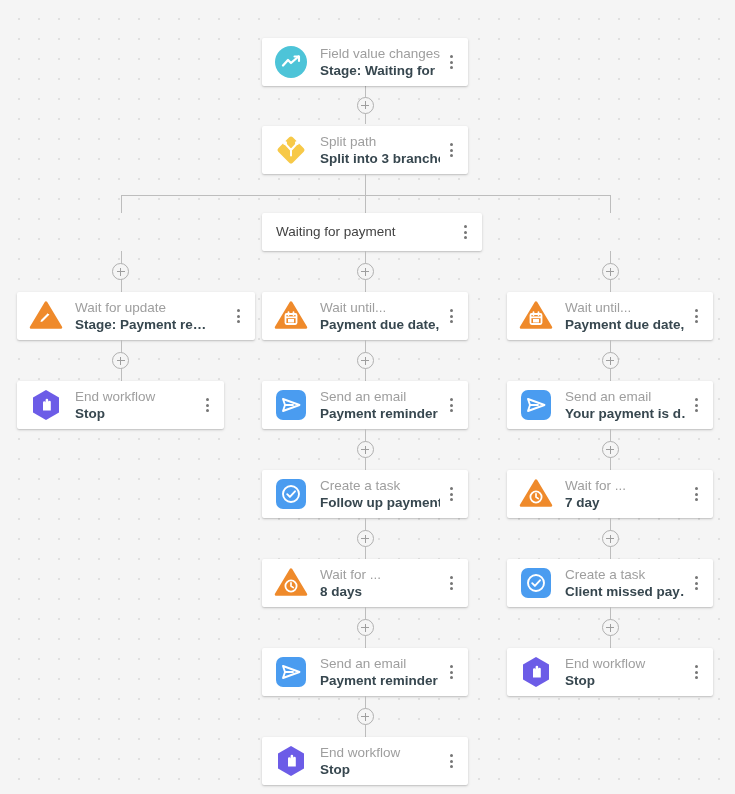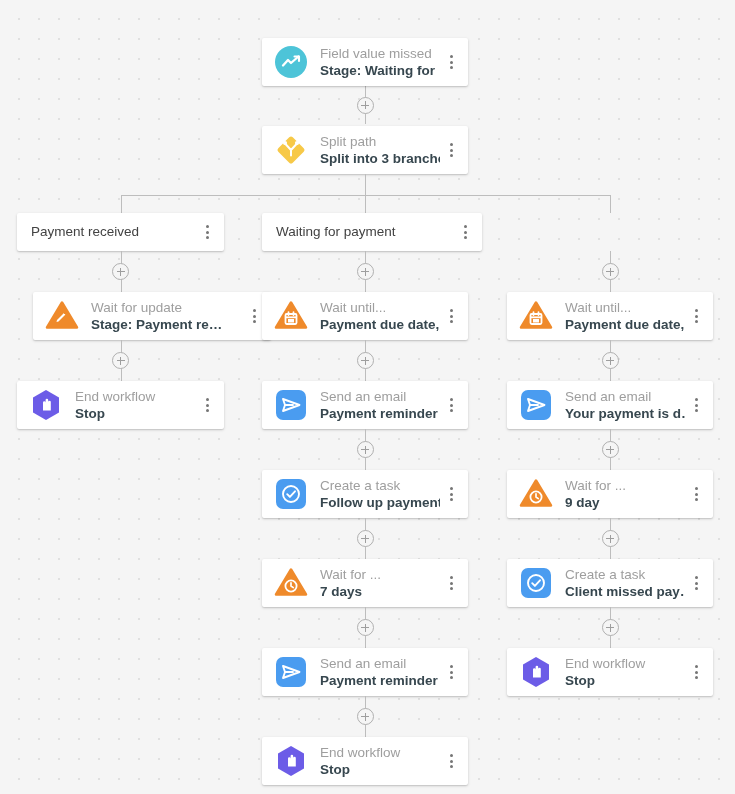--- a/index.html
+++ b/index.html
@@ -136,21 +136,21 @@
     <div class="plus-btn" style="left: 356.5px; top: 96.5px;"></div>
     <div class="card" style="left: 262px; top: 38px; width: 206px; height: 48px;">
       <span class="card-icon">
         <svg width="34" height="34" viewBox="0 0 34 34">
       <circle cx="17" cy="17" r="16" fill="#4dc4d8"></circle>
       <path d="M9 20.5 L14 15 L17 18 L24.5 11.5" stroke="#fff" stroke-width="2.3" fill="none" stroke-linecap="round" stroke-linejoin="round"></path>
       <path d="M20.5 11.5 L25 11.5 L25 16" stroke="#fff" stroke-width="2.1" fill="none" stroke-linecap="round" stroke-linejoin="round"></path>
     </svg>
       </span>
       <div class="card-text">
-        <div class="card-title">Field value missed</div>
+        <div class="card-title">Field value changes</div>
         <div class="card-sub">Stage: Waiting for …</div>
       </div>
       <span class="kebab">
         <span></span>
         <span></span>
         <span></span>
       </span>
     </div>
     <div class="card" style="left: 262px; top: 126px; width: 206px; height: 48px;">
       <span class="card-icon">
@@ -169,33 +169,23 @@
         <span></span>
         <span></span>
         <span></span>
       </span>
     </div>
     <div class="vline" style="left: 365px; top: 174px; height: 21px;"></div>
     <div class="hline" style="left: 120.5px; top: 195px; width: 489.5px;"></div>
     <div class="vline" style="left: 120.5px; top: 195px; height: 18px;"></div>
     <div class="vline" style="left: 365px; top: 195px; height: 18px;"></div>
     <div class="vline" style="left: 610px; top: 195px; height: 18px;"></div>
-    <div class="card branch" style="left: 17px; top: 213px; width: 207px; height: 38px;">
-      <div class="card-text">
-        <div class="card-sub">Payment received</div>
-      </div>
-      <span class="kebab">
-        <span></span>
-        <span></span>
-        <span></span>
-      </span>
-    </div>
     <div class="vline" style="left: 120.5px; top: 251px; height: 41px;"></div>
     <div class="plus-btn" style="left: 112px; top: 263px;"></div>
-    <div class="card" style="left: 17px; top: 292px; width: 238px; height: 48px; margin-left: 16px;">
+    <div class="card" style="left: 17px; top: 292px; width: 238px; height: 48px;">
       <span class="card-icon">
         <svg width="34" height="34" viewBox="0 0 34 34">
       <path d="M17 3.5 L32 28.5 L2 28.5 Z" fill="#ef8a2b" stroke="#ef8a2b" stroke-width="2.5" stroke-linejoin="round"></path>
       <path d="M20.5 15.5 L13.5 22.5 L11.5 23 L12 21 L19 14 Z" fill="#fff"></path>
       <path d="M19 14 L20.5 15.5" stroke="#ef8a2b" stroke-width="1"></path>
     </svg>
       </span>
       <div class="card-text">
         <div class="card-title">Wait for update</div>
         <div class="card-sub">Stage: Payment re…</div>
@@ -303,21 +293,21 @@
     <div class="card" style="left: 262px; top: 559px; width: 206px; height: 48px;">
       <span class="card-icon">
         <svg width="34" height="34" viewBox="0 0 34 34">
       <path d="M17 3.5 L32 28.5 L2 28.5 Z" fill="#ef8a2b" stroke="#ef8a2b" stroke-width="2.5" stroke-linejoin="round"></path>
       <circle cx="17" cy="20" r="5.6" fill="none" stroke="#fff" stroke-width="1.8"></circle>
       <path d="M17 16.8 V20 L19.3 21.6" stroke="#fff" stroke-width="1.7" fill="none" stroke-linecap="round" stroke-linejoin="round"></path>
     </svg>
       </span>
       <div class="card-text">
         <div class="card-title">Wait for ...</div>
-        <div class="card-sub">7 days</div>
+        <div class="card-sub">8 days</div>
       </div>
       <span class="kebab">
         <span></span>
         <span></span>
         <span></span>
       </span>
     </div>
     <div class="vline" style="left: 365px; top: 607px; height: 41px;"></div>
     <div class="plus-btn" style="left: 356.5px; top: 619px;"></div>
     <div class="card" style="left: 262px; top: 648px; width: 206px; height: 48px;">
@@ -405,21 +395,21 @@
     <div class="card" style="left: 507px; top: 470px; width: 206px; height: 48px;">
       <span class="card-icon">
         <svg width="34" height="34" viewBox="0 0 34 34">
       <path d="M17 3.5 L32 28.5 L2 28.5 Z" fill="#ef8a2b" stroke="#ef8a2b" stroke-width="2.5" stroke-linejoin="round"></path>
       <circle cx="17" cy="20" r="5.6" fill="none" stroke="#fff" stroke-width="1.8"></circle>
       <path d="M17 16.8 V20 L19.3 21.6" stroke="#fff" stroke-width="1.7" fill="none" stroke-linecap="round" stroke-linejoin="round"></path>
     </svg>
       </span>
       <div class="card-text">
         <div class="card-title">Wait for ...</div>
-        <div class="card-sub">9 day</div>
+        <div class="card-sub">7 day</div>
       </div>
       <span class="kebab">
         <span></span>
         <span></span>
         <span></span>
       </span>
     </div>
     <div class="vline" style="left: 610px; top: 518px; height: 41px;"></div>
     <div class="plus-btn" style="left: 601.5px; top: 530px;"></div>
     <div class="card" style="left: 507px; top: 559px; width: 206px; height: 48px;">

